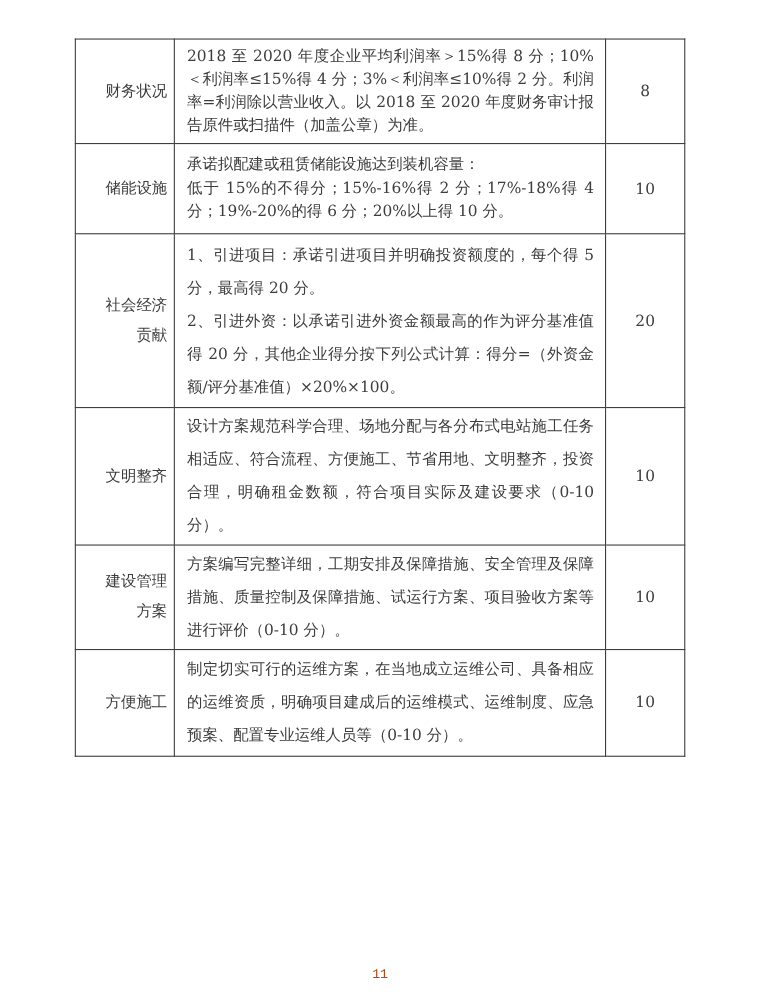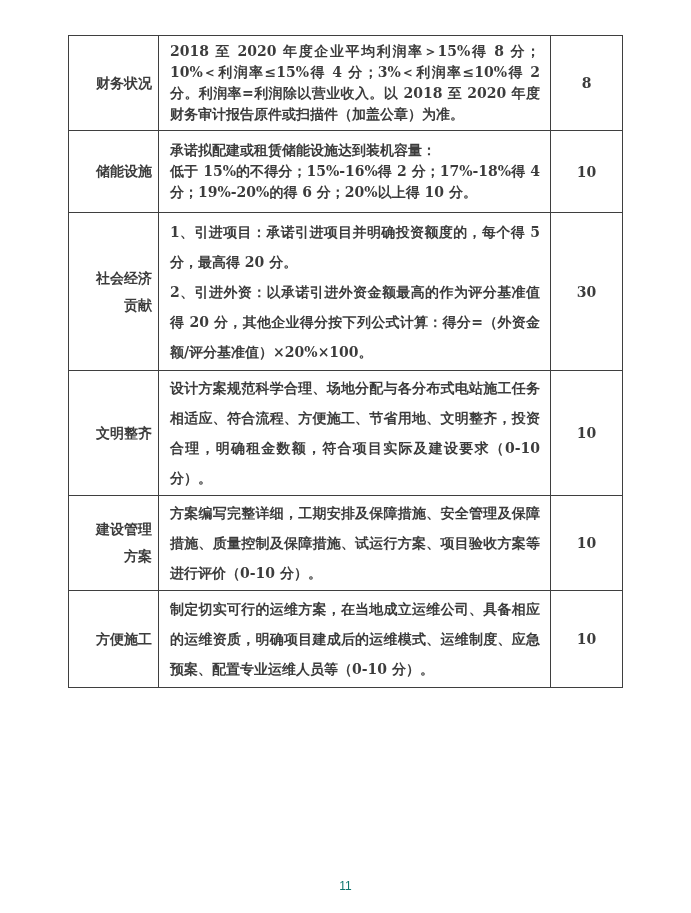--- a/index.html
+++ b/index.html
@@ -22,21 +22,20 @@
     top: 35px;
     width: 554px;
     border-collapse: collapse;
     table-layout: fixed;
   }
   table.score-table td {
     border: 1px solid #3f3f3f;
     font-size: 14px;
     color: #3c3c3c;
     overflow: hidden;
-    font-weight: bold;
   }
   .label-cell {
     text-align: right;
     vertical-align: middle;
     padding: 0 6px;
     line-height: 27px;
   }
   .label-cell .label-text {
     display: inline-block;
     max-width: 64px;
@@ -53,22 +52,22 @@
     text-align: center;
     vertical-align: middle;
   }
   .page-number {
     position: absolute;
     top: 879px;
     left: 0;
     width: 100%;
     text-align: center;
     font-size: 12px;
-    color: #0f766e;
-    font-family: Liberation Sans, sans-serif;
+    color: #c2410c;
+    font-family: Liberation Mono, monospace;
   }
 </style>
 </head>
 <body>
 
 <div class="page">
 
   <table class="score-table">
     <colgroup>
       <col style="width:90px">
@@ -90,21 +89,21 @@
             <div>低于 15%的不得分；15%-16%得 2 分；17%-18%得 4 分；19%-20%的得 6 分；20%以上得 10 分。</div>
           </td>
         <td class="score-cell">10</td>
       </tr>
       <tr style="height:158px;">
         <td class="label-cell"><span class="label-text">社会经济贡献</span></td>
         <td class="desc-cell wide">
             <div>1、引进项目：承诺引进项目并明确投资额度的，每个得 5 分，最高得 20 分。</div>
             <div>2、引进外资：以承诺引进外资金额最高的作为评分基准值得 20 分，其他企业得分按下列公式计算：得分=（外资金额/评分基准值）×20%×100。</div>
           </td>
-        <td class="score-cell">30</td>
+        <td class="score-cell">20</td>
       </tr>
       <tr style="height:91px;">
         <td class="label-cell"><span class="label-text">文明整齐</span></td>
         <td class="desc-cell wide">
             <div>设计方案规范科学合理、场地分配与各分布式电站施工任务相适应、符合流程、方便施工、节省用地、文明整齐，投资合理，明确租金数额，符合项目实际及建设要求（0-10 分）。</div>
           </td>
         <td class="score-cell">10</td>
       </tr>
       <tr style="height:92px;">
         <td class="label-cell"><span class="label-text">建设管理方案</span></td>

